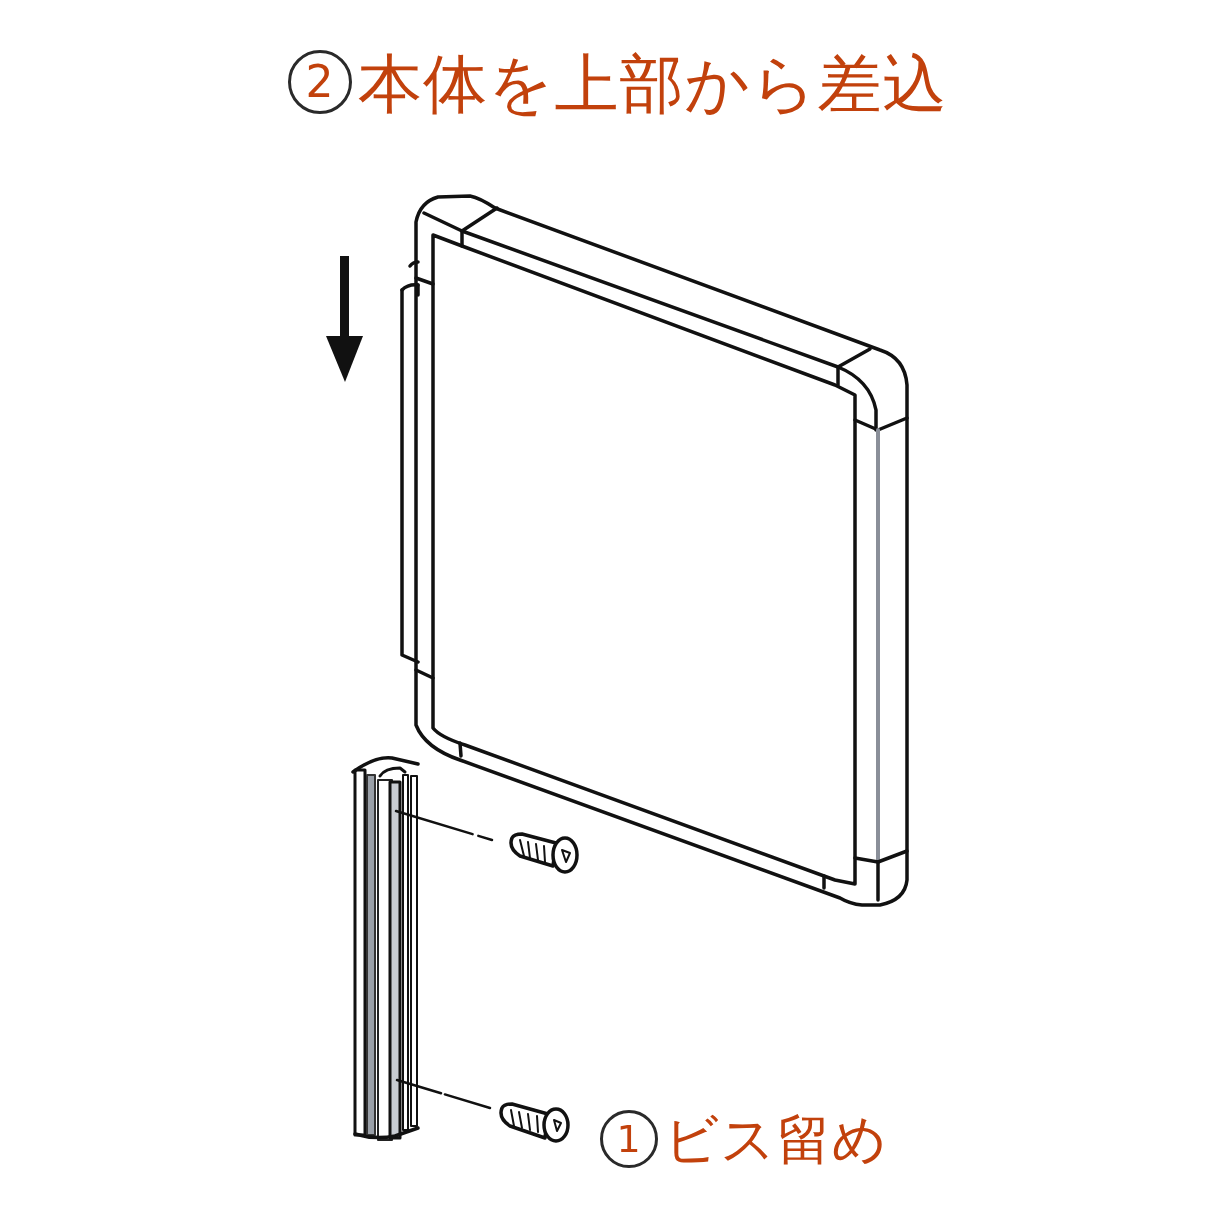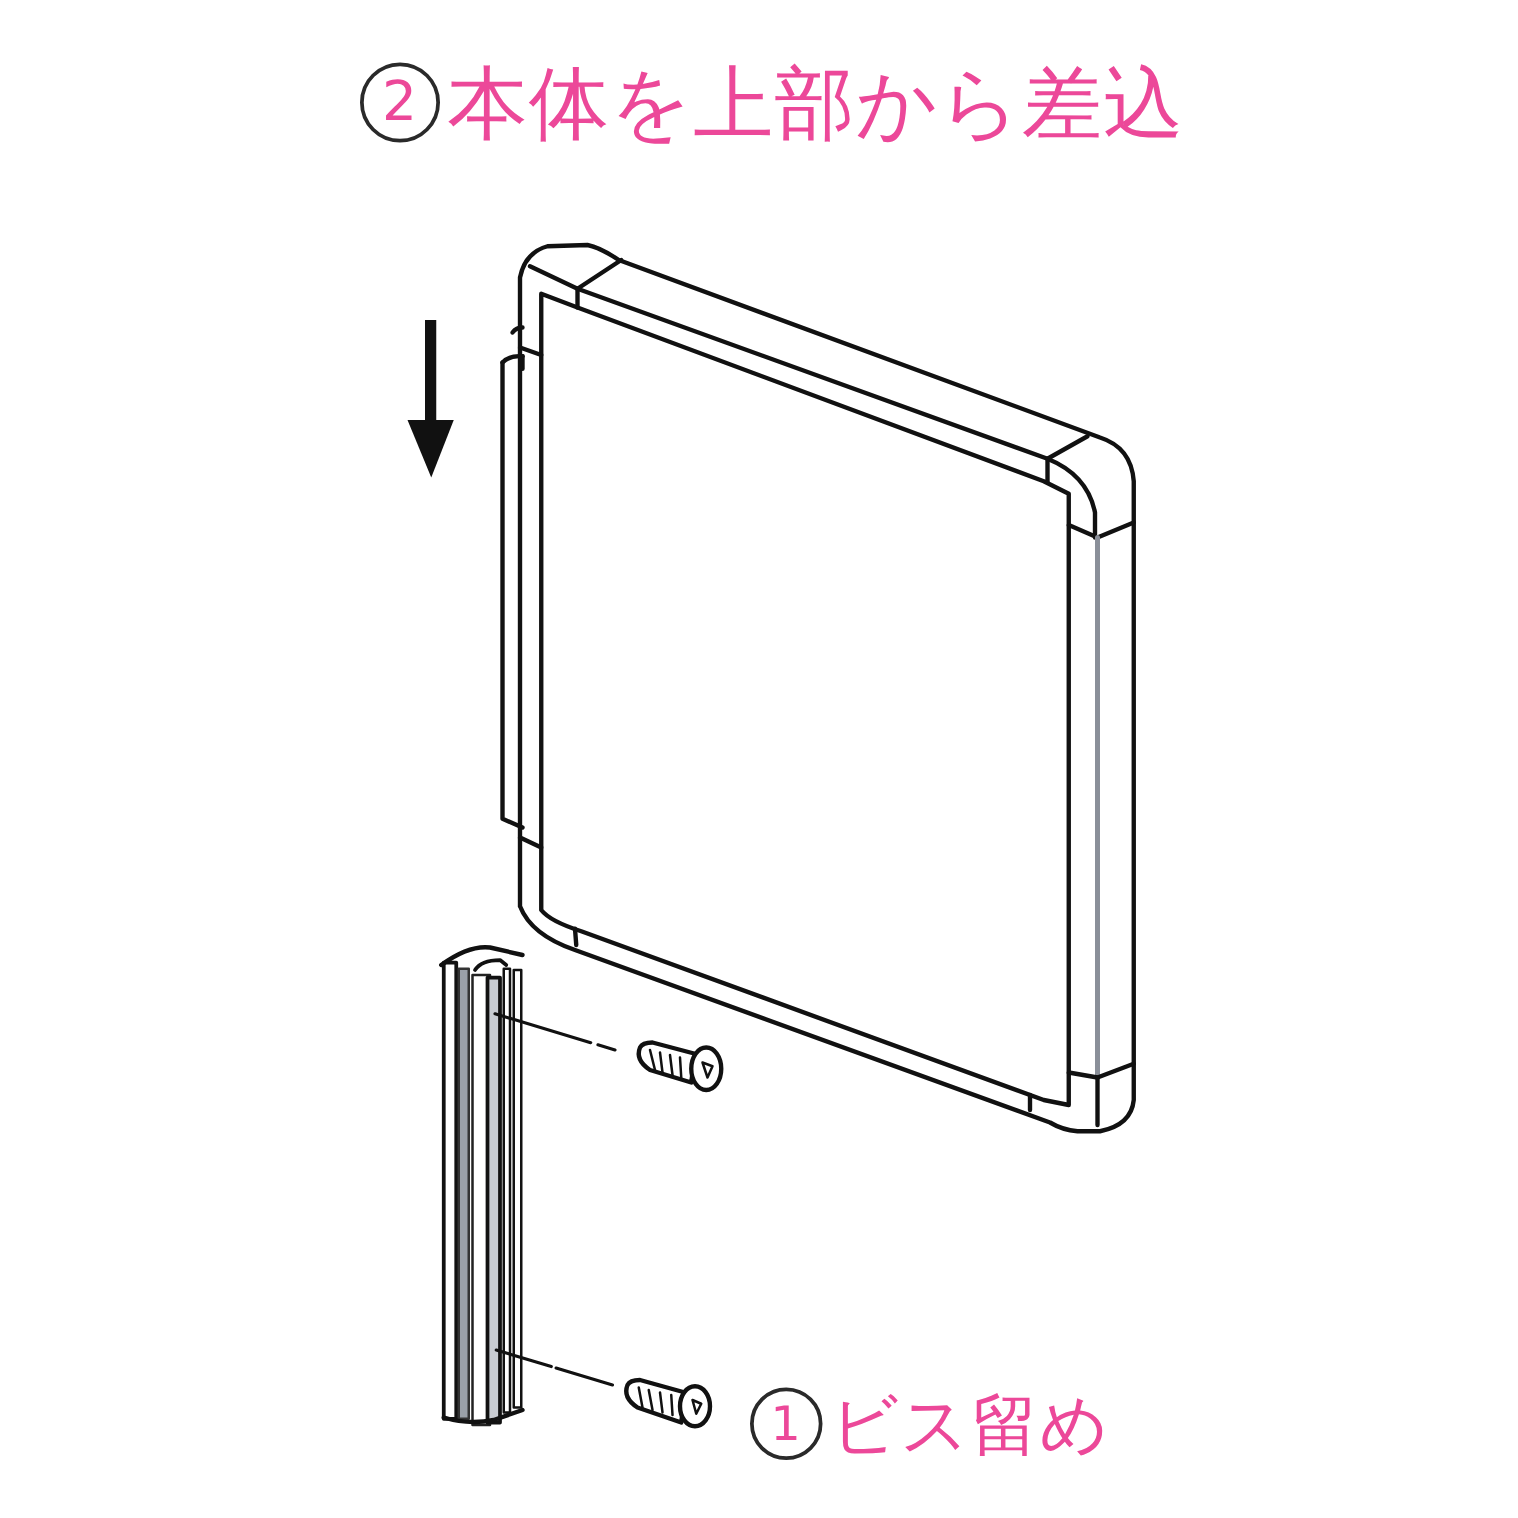--- a/index.html
+++ b/index.html
@@ -1,18 +1,18 @@
 <!DOCTYPE html>
 <html><head>
   <meta charset="utf-8">
   <style>
     html, body { margin: 0; padding: 0; background: #ffffff; }
     body { width: 1214px; height: 1214px; position: relative; overflow: hidden;
            font-family: "DejaVu Sans", "Liberation Sans", sans-serif; color: #222; }
-    .caption { position: absolute; white-space: nowrap; color: #ec4899; letter-spacing: 1px; }
+    .caption { position: absolute; white-space: nowrap; color: #c2410c; letter-spacing: 1px; }
     .caption-top { left: 288px; top: 42px; font-size: 64px; line-height: 84px; }
     .caption-bottom { left: 600px; top: 1104px; font-size: 54px; line-height: 72px; }
     .step-num { display: inline-block; width: 58px; height: 58px; border: 3px solid #2a2a2a;
                 border-radius: 50%; text-align: center; line-height: 58px; font-size: 44px;
                 vertical-align: middle; margin-right: 6px; position: relative; top: -6px; }
     .caption-bottom .step-num { width: 52px; height: 52px; line-height: 52px; font-size: 38px; top: -4px; }
     svg.drawing { position: absolute; left: 0; top: 0; }
   </style>
 </head>
 <body>

